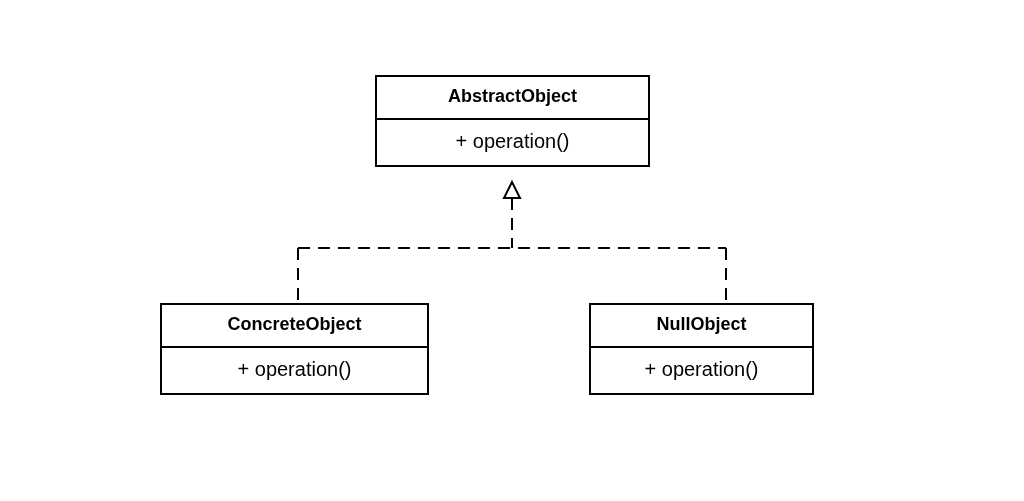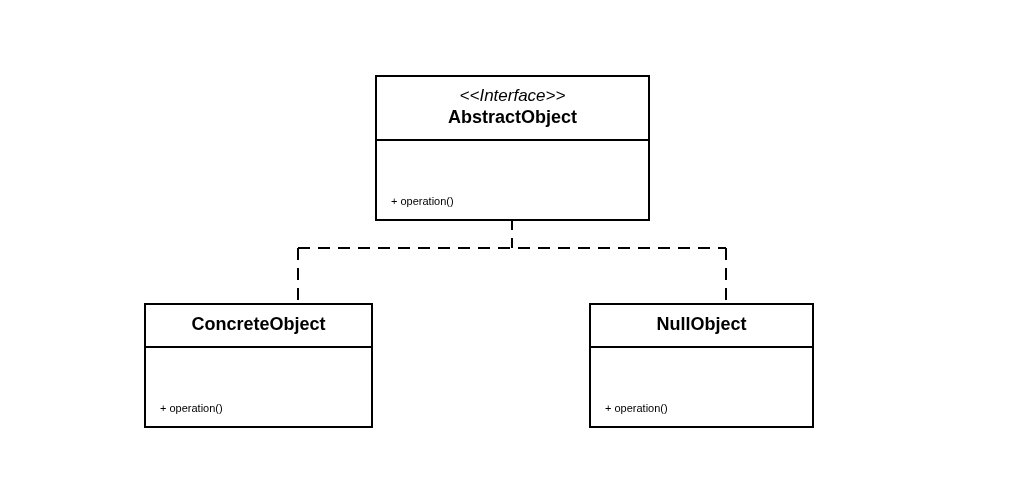--- a/index.html
+++ b/index.html
@@ -31,23 +31,22 @@
     font-size: 17px;
     line-height: 1.25;
   }
   .uml-name {
     font-weight: bold;
     font-size: 18px;
     line-height: 1.25;
   }
   .uml-body-row {
     padding: 10px 14px 12px 14px;
-    font-size: 11px;
-    text-align: left;
-    margin-top: 44px;
+    font-size: 20px;
+    text-align: center;
   }
   svg.connectors {
     position: absolute;
     left: 0;
     top: 0;
     width: 1024px;
     height: 501px;
     pointer-events: none;
   }
 </style>
@@ -64,27 +63,26 @@
 
     <line x1="298" y1="248" x2="726" y2="248" stroke="#000" stroke-width="2" stroke-dasharray="12 8"></line>
 
     <line x1="298" y1="248" x2="298" y2="303" stroke="#000" stroke-width="2" stroke-dasharray="12 8"></line>
 
     <line x1="726" y1="248" x2="726" y2="303" stroke="#000" stroke-width="2" stroke-dasharray="12 8"></line>
   </svg>
 
   <div class="uml-class" style="left:375px; top:75px; width:275px;">
     <div class="uml-header">
-      <div class="uml-stereotype">&lt;&lt;Interface&gt;&gt;</div>
       <div class="uml-name">AbstractObject</div>
     </div>
     <div class="uml-body-row">+ operation()</div>
   </div>
 
-  <div class="uml-class" style="left:144px; top:303px; width:229px;">
+  <div class="uml-class" style="left:160px; top:303px; width:269px;">
     <div class="uml-header">
       <div class="uml-name">ConcreteObject</div>
     </div>
     <div class="uml-body-row">+ operation()</div>
   </div>
 
   <div class="uml-class" style="left:589px; top:303px; width:225px;">
     <div class="uml-header">
       <div class="uml-name">NullObject</div>
     </div>

